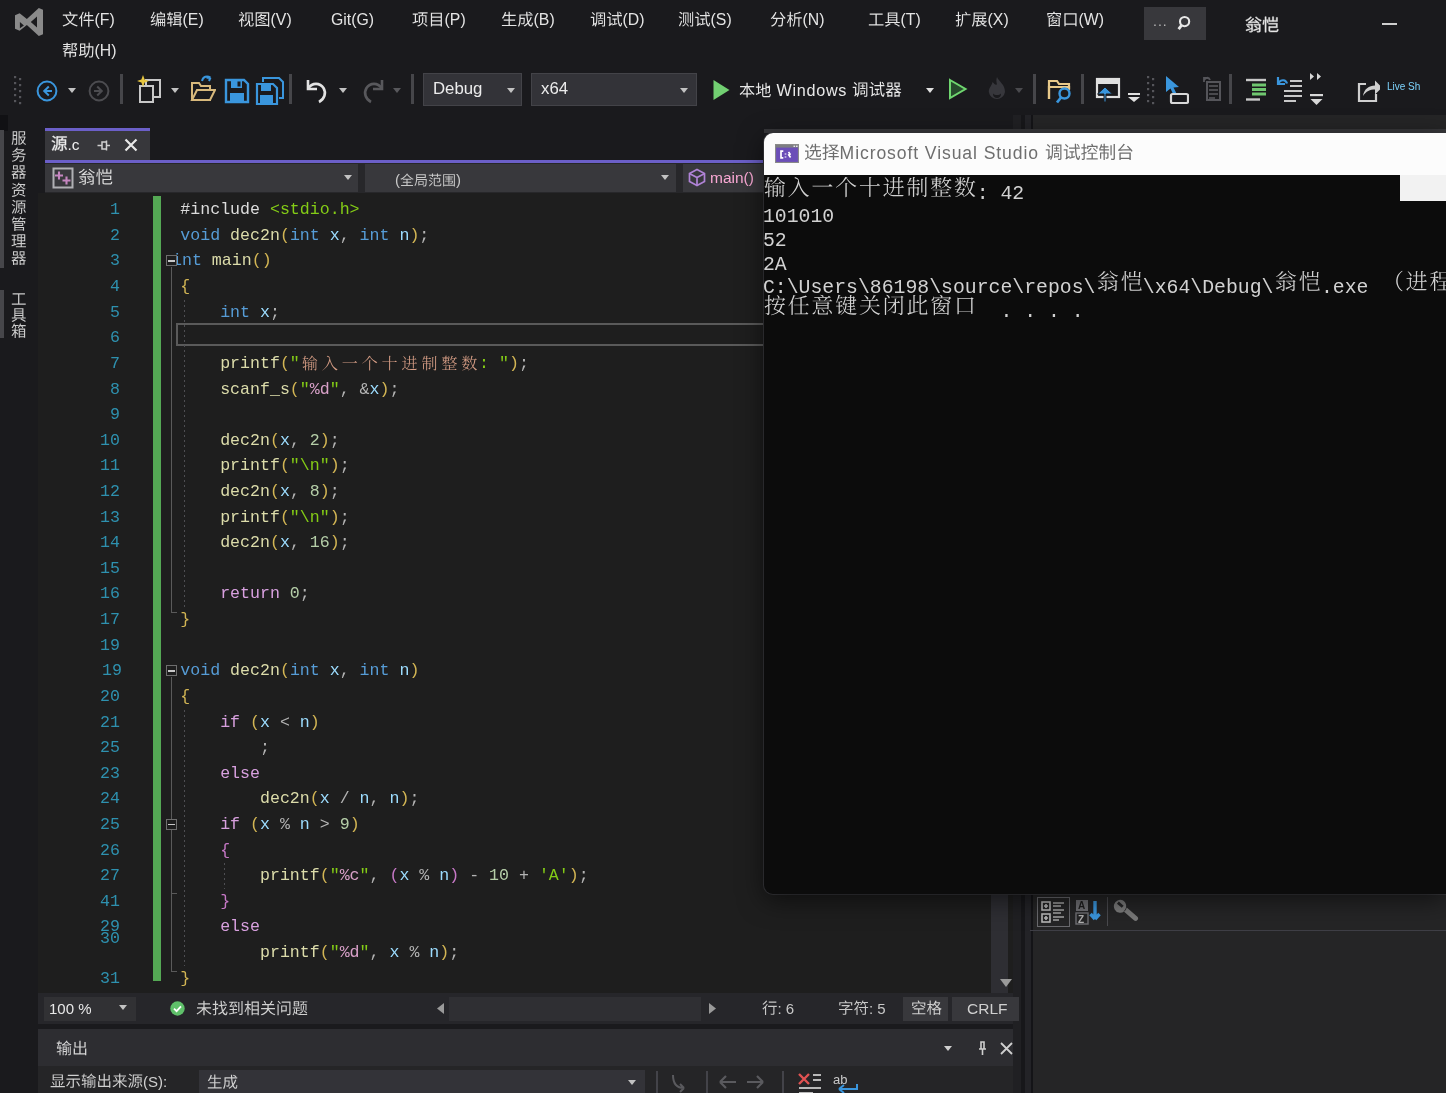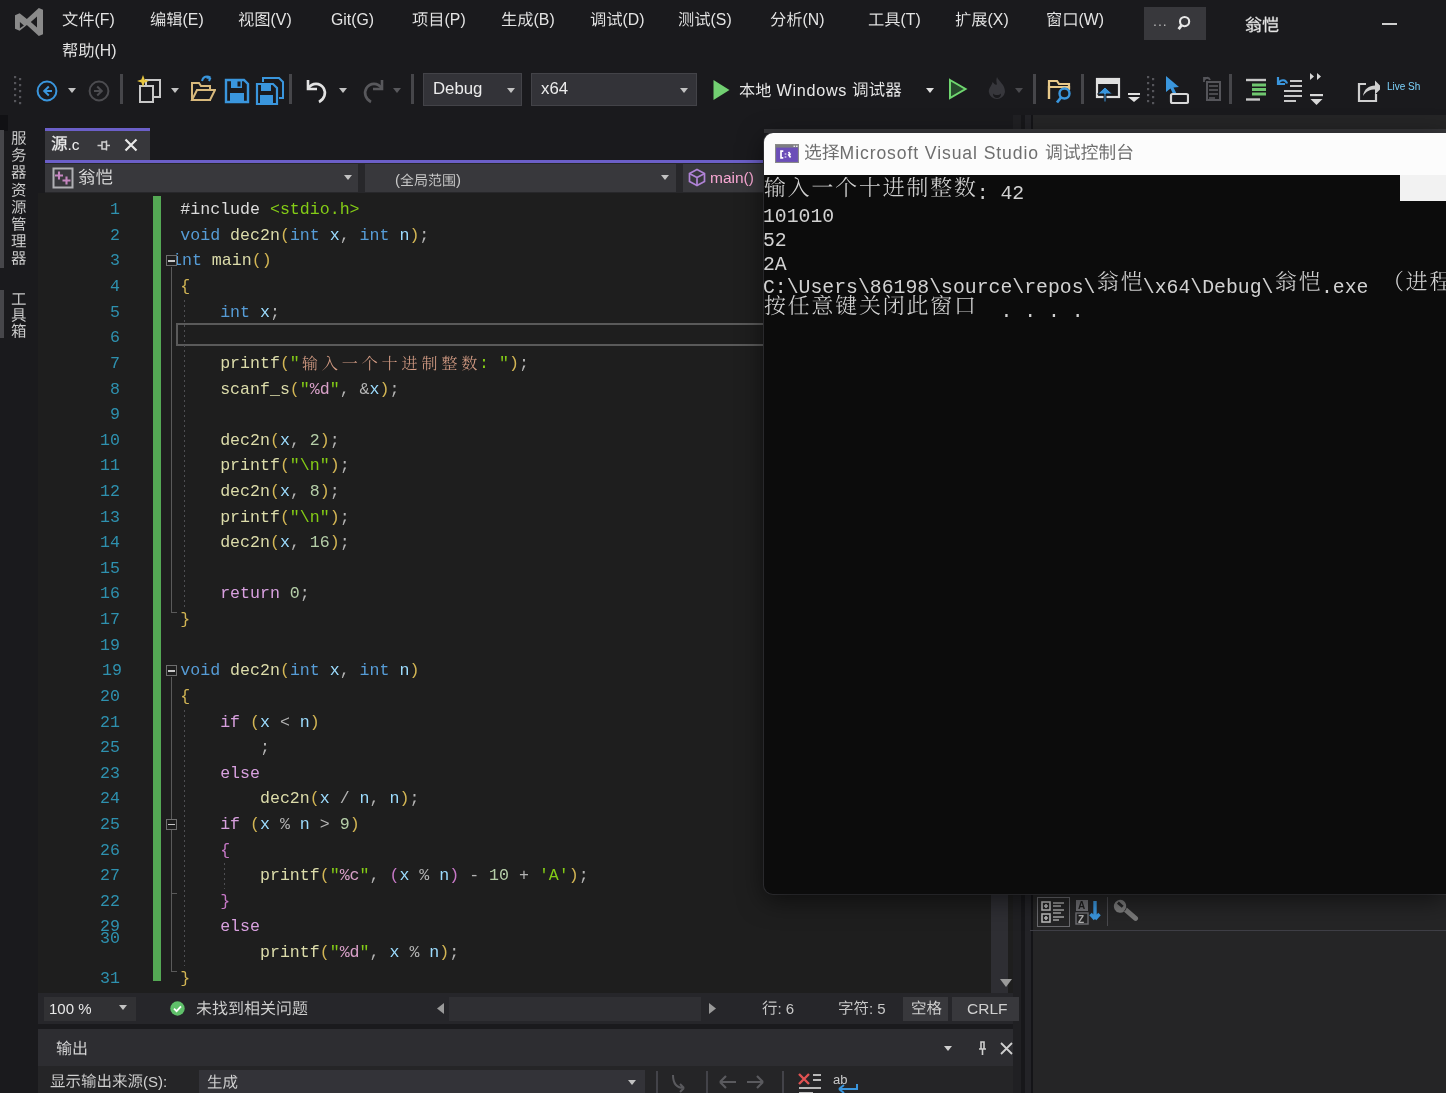--- a/index.html
+++ b/index.html
@@ -474,21 +474,21 @@
 <div class="num" style="left:38px;top:760.73px">23</div>
 <div class="cl" style="left:180.30px;top:760.73px">    <span class="tc">else</span></div>
 <div class="num" style="left:38px;top:786.35px">24</div>
 <div class="cl" style="left:180.30px;top:786.35px">        <span class="tf">dec2n</span><span class="t1">(</span><span class="tv">x</span><span class="tp"> / </span><span class="tv">n</span><span class="tp">, </span><span class="tv">n</span><span class="t1">)</span><span class="tp">;</span></div>
 <div class="num" style="left:38px;top:811.96px">25</div>
 <div class="cl" style="left:180.30px;top:811.96px">    <span class="tc">if</span> <span class="t1">(</span><span class="tv">x</span><span class="tp"> % </span><span class="tv">n</span><span class="tp"> &gt; </span><span class="tn">9</span><span class="t1">)</span></div>
 <div class="num" style="left:38px;top:837.58px">26</div>
 <div class="cl" style="left:180.30px;top:837.58px">    <span class="t2">{</span></div>
 <div class="num" style="left:38px;top:863.19px">27</div>
 <div class="cl" style="left:180.30px;top:863.19px">        <span class="tf">printf</span><span class="t1">(</span><span class="ts">"</span><span class="tm">%c</span><span class="ts">"</span><span class="tp">, </span><span class="t2">(</span><span class="tv">x</span><span class="tp"> % </span><span class="tv">n</span><span class="t2">)</span><span class="tp"> - </span><span class="tn">10</span><span class="tp"> + </span><span class="ts">'A'</span><span class="t1">)</span><span class="tp">;</span></div>
-<div class="num" style="left:38px;top:888.80px">22</div>
+<div class="num" style="left:38px;top:888.80px">41</div>
 <div class="cl" style="left:180.30px;top:888.80px">    <span class="t2">}</span></div>
 <div class="num" style="left:38px;top:914.42px">29</div>
 <div class="cl" style="left:180.30px;top:914.42px">    <span class="tc">else</span></div>
 <div class="num" style="left:38px;top:926px">30</div>
 <div class="cl" style="left:180.30px;top:940.03px">        <span class="tf">printf</span><span class="t1">(</span><span class="ts">"</span><span class="tm">%d</span><span class="ts">"</span><span class="tp">, </span><span class="tv">x</span><span class="tp"> % </span><span class="tv">n</span><span class="t1">)</span><span class="tp">;</span></div>
 <div class="num" style="left:38px;top:965.65px">31</div>
 <div class="cl" style="left:180.30px;top:965.65px"><span class="t1">}</span></div>
 <svg class="abs" style="left:299.82px;top:355.09px" width="179.3" height="19.1" fill="#d69d85">
       <g transform="translate(1.89,0) scale(0.01614)">
         <use href="#f0"></use>

